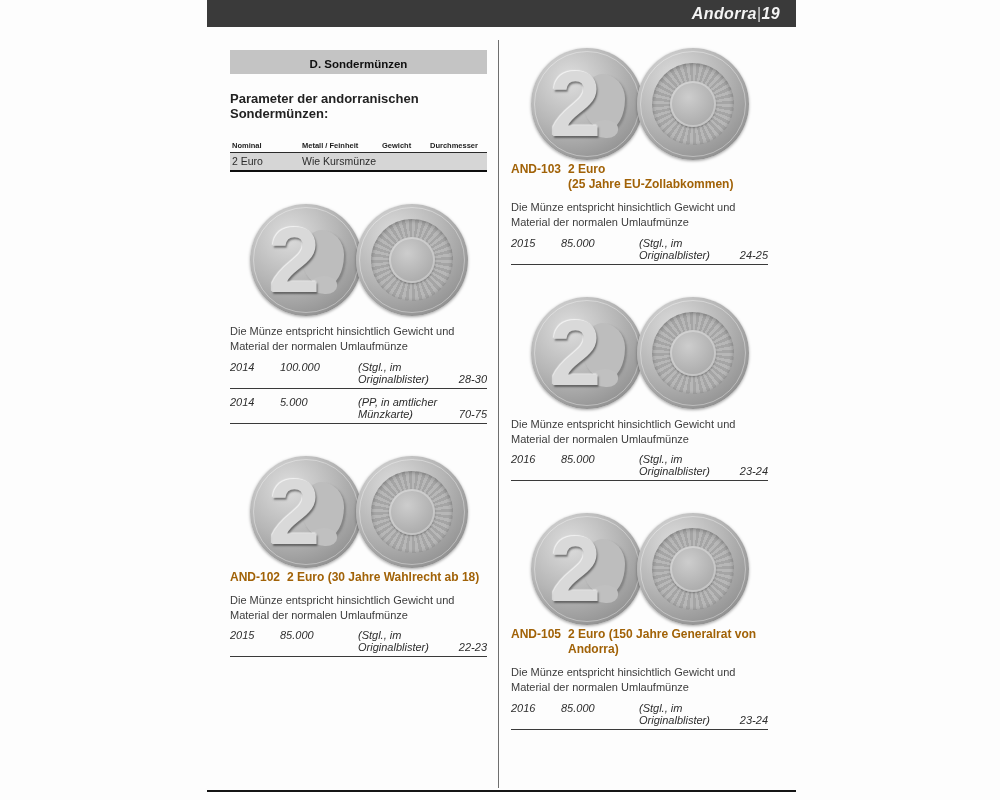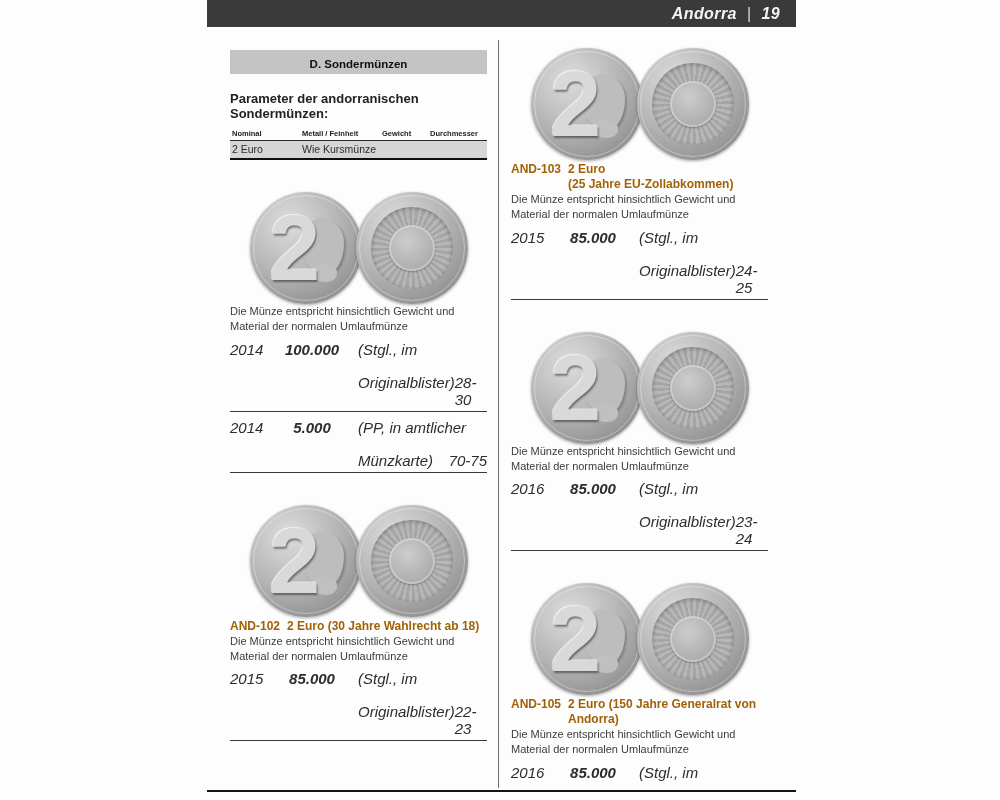--- a/index.html
+++ b/index.html
@@ -5,42 +5,42 @@
   html,body { margin:0; padding:0; background:#ffffff; }
   .page {
     position:relative; width:1000px; height:800px; background:#fdfdfd;
     overflow:hidden; font-family:"Liberation Sans", sans-serif; color:#222;
   }
 
   
   .header-bar {
     position:absolute; left:207px; top:0; width:589px; height:27px;
     background:#3a3a3a; color:#f4f4f4; box-sizing:border-box;
-    display:flex; align-items:center; justify-content:flex-end; gap:10px;
+    display:flex; align-items:center; justify-content:flex-end; 
     padding:0 16px; font-weight:bold; font-style:italic; font-size:16px;
     letter-spacing:0.4px;
   }
   .header-sep { font-weight:normal; color:#d8d8d8; }
 
   .divider-v { position:absolute; left:498px; top:40px; width:1px; height:748px; background:#6f6f6f; }
   .rule-bottom { position:absolute; left:207px; top:790px; width:589px; height:2px; background:#141414; }
 
   
   .col { position:absolute; box-sizing:border-box; }
   .col-left  { left:230px; top:50px; width:257px; }
   .col-right { left:511px; top:44px; width:257px; }
 
   
   .section-bar {
     background:#c4c4c4; color:#101010; font-weight:bold; font-size:11.5px;
     text-align:center; padding:8px 0 4px;
   }
   .param-title { font-weight:bold; font-size:13px; margin-top:17px; }
 
-  .param-table { margin-top:8px; }
+  .param-table { margin-top:20px; }
   .pt-head {
     display:grid; grid-template-columns:70px 80px 48px 59px;
     font-size:7.5px; font-weight:bold; color:#1c1c1c;
     padding:0 2px 2px; border-bottom:1px solid #2a2a2a;
   }
   .pt-row {
     display:grid; grid-template-columns:70px 1fr;
     background:#d6d6d6; font-size:10.5px; color:#2c2c2c;
     padding:2px 2px 3px; border-bottom:2px solid #0e0e0e;
   }
@@ -81,31 +81,31 @@
     width:46px; height:46px; border-radius:50%;
     background:radial-gradient(circle at 40% 35%, #cdcdcd, #a0a0a0);
     box-shadow:inset 0 0 0 2px rgba(255,255,255,0.3), 0 1px 2px rgba(0,0,0,0.3);
   }
 
   
   .entry-head { display:flex; margin-top:2px; font-size:12px; font-weight:bold; color:#a16207; }
   .entry-id { flex:none; width:57px; }
   .entry-title { white-space:pre-line; line-height:1.25; }
   .entry-desc {
-    font-size:11px; line-height:1.35; color:#3c3c3c; white-space:pre-line;
+    margin-top:8px; font-size:11px; line-height:1.35; color:#3c3c3c; white-space:pre-line;
   }
   .price-row {
     margin-top:7px; padding-bottom:3px; border-bottom:1px solid #3a3a3a;
-    font-size:15px; font-style:italic; color:#2d2d2d;
+    font-size:11px; font-style:italic; color:#2d2d2d;
   }
   .pr-l1 { display:flex; }
   .pr-year { width:50px; }
-  .pr-mintage { width:64px; text-align:center;font-weight:bold; }
+  .pr-mintage { width:64px; text-align:left; }
   .pr-note1 { margin-left:14px; }
-  .pr-l2 { display:flex; justify-content:space-between; padding-left:128px; margin-top:16px; }
+  .pr-l2 { display:flex; justify-content:space-between; padding-left:128px; margin-top:0; }
 
   .col-right .entry:first-child .coin-pair { margin-top:4px; }
 </style>
 </head>
 <body>
 
 <div class="page">
 
   <div class="header-bar">
     <span>Andorra</span>

